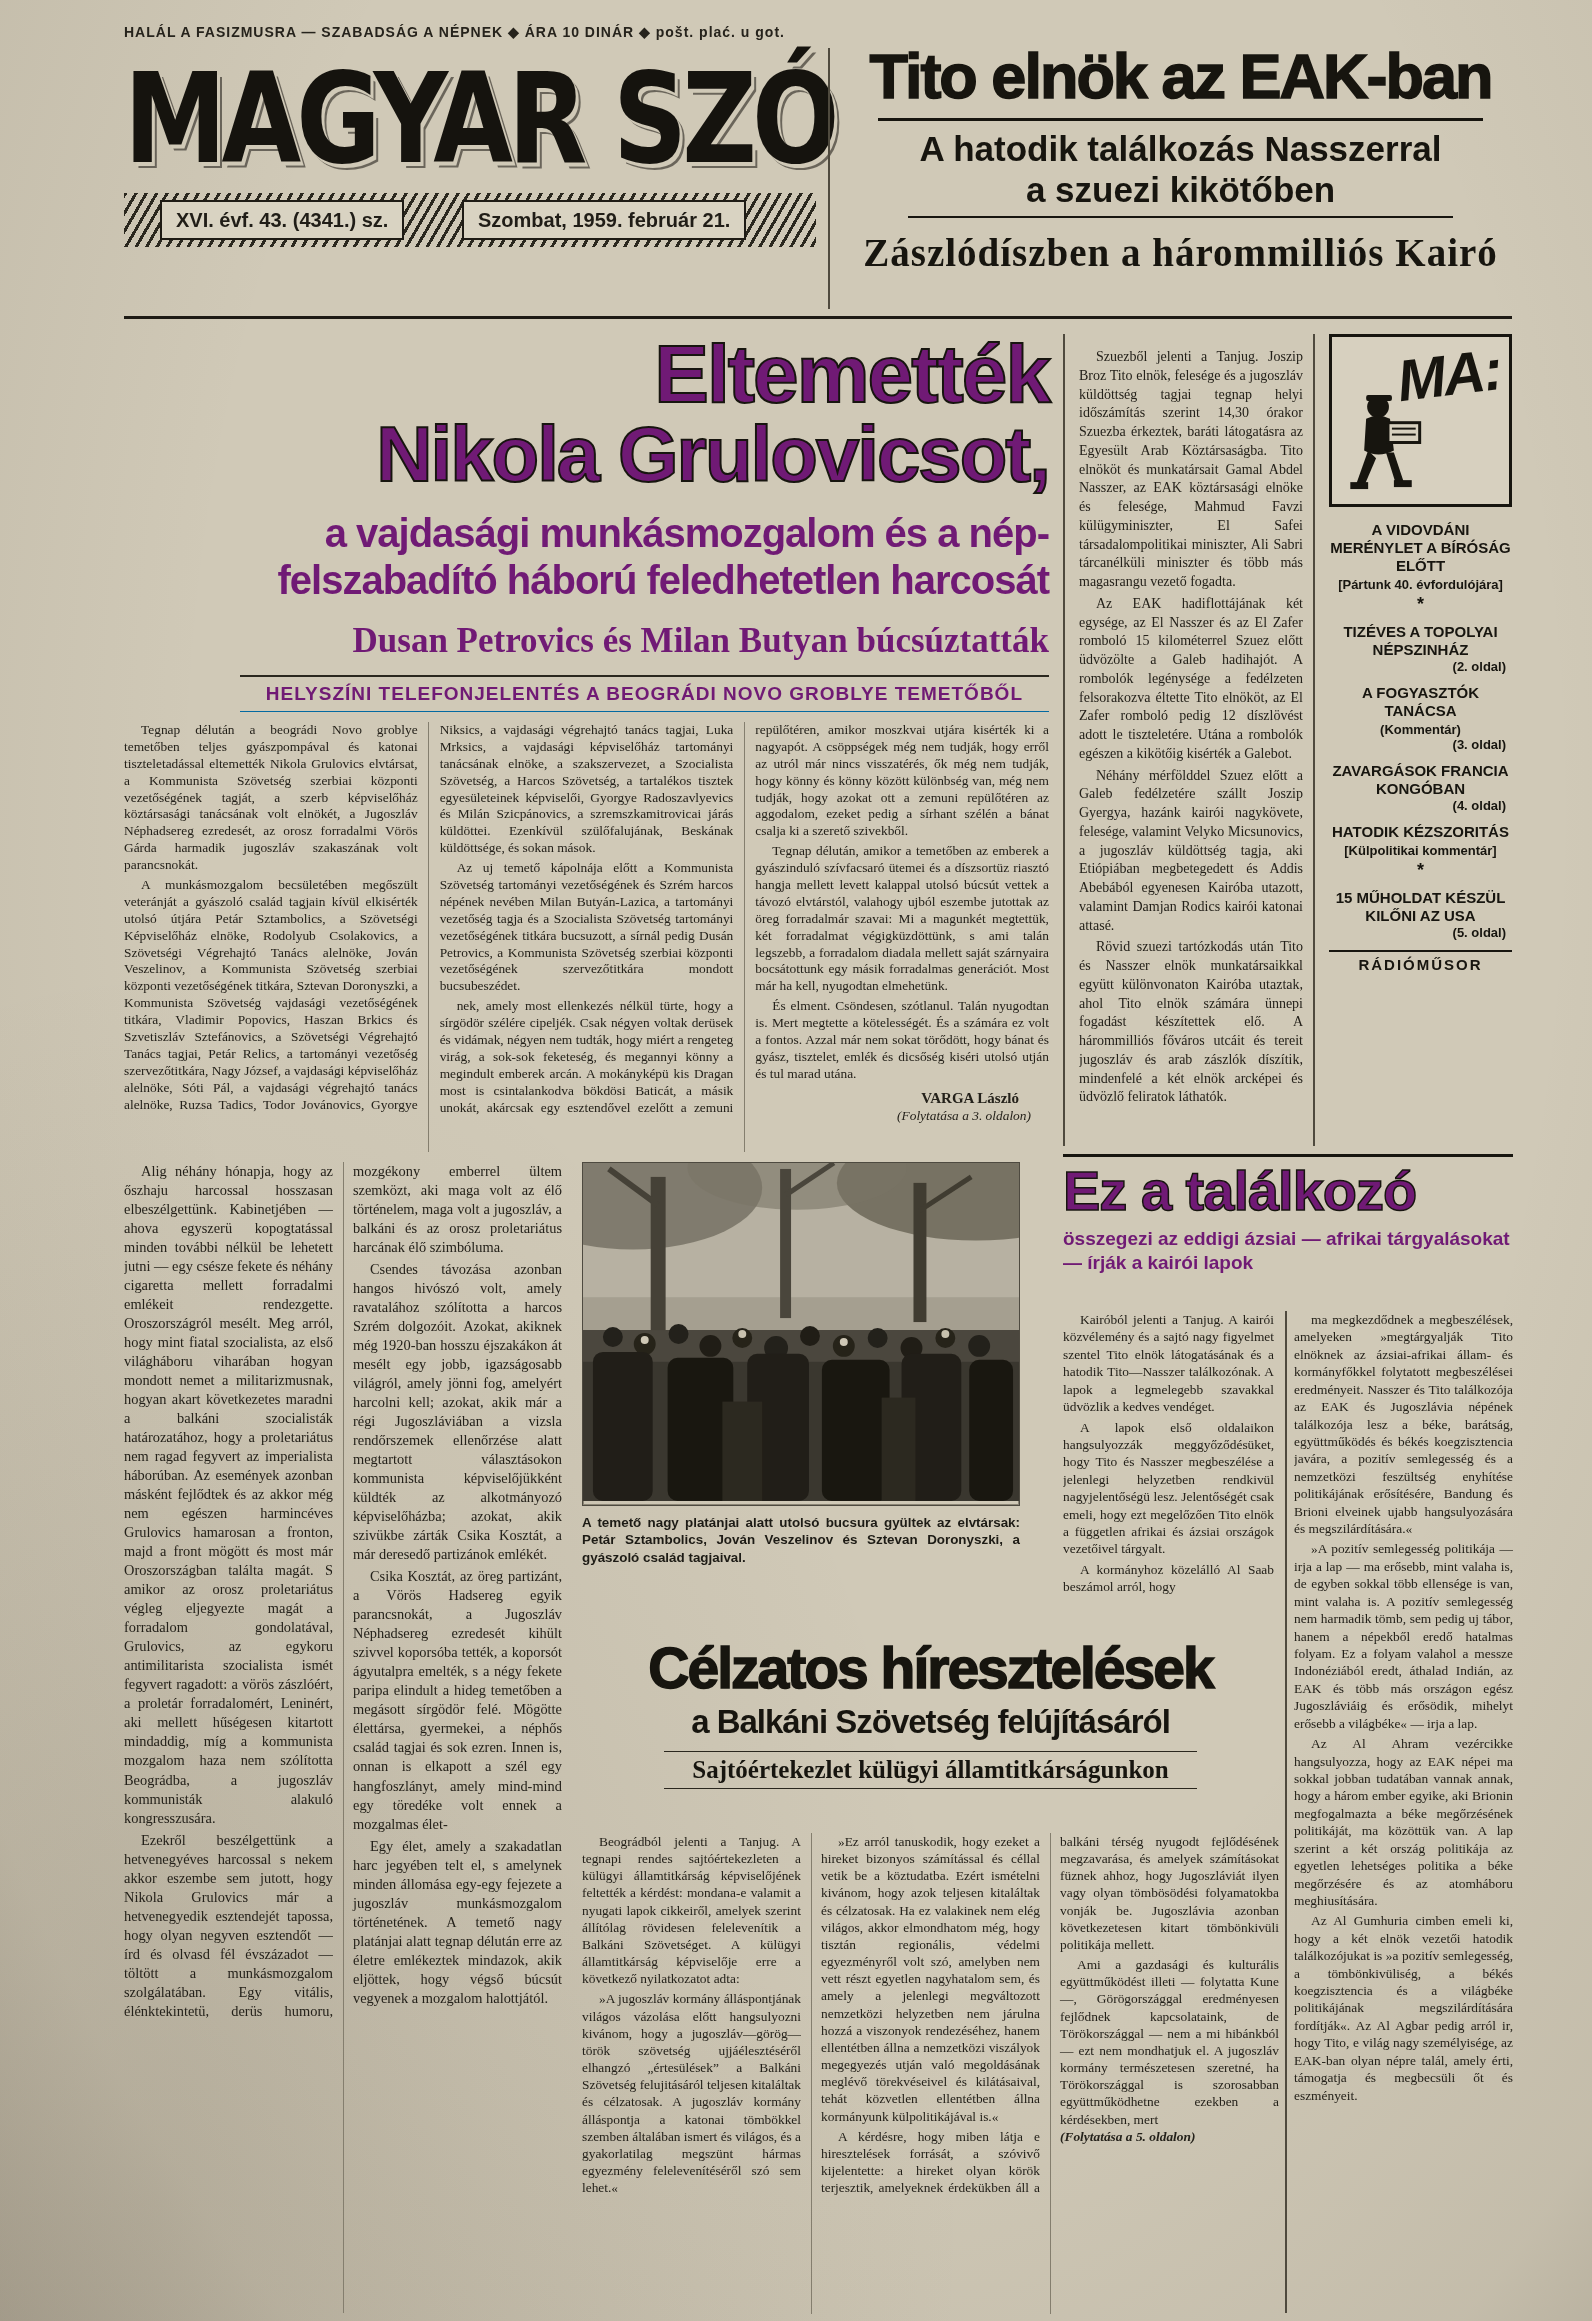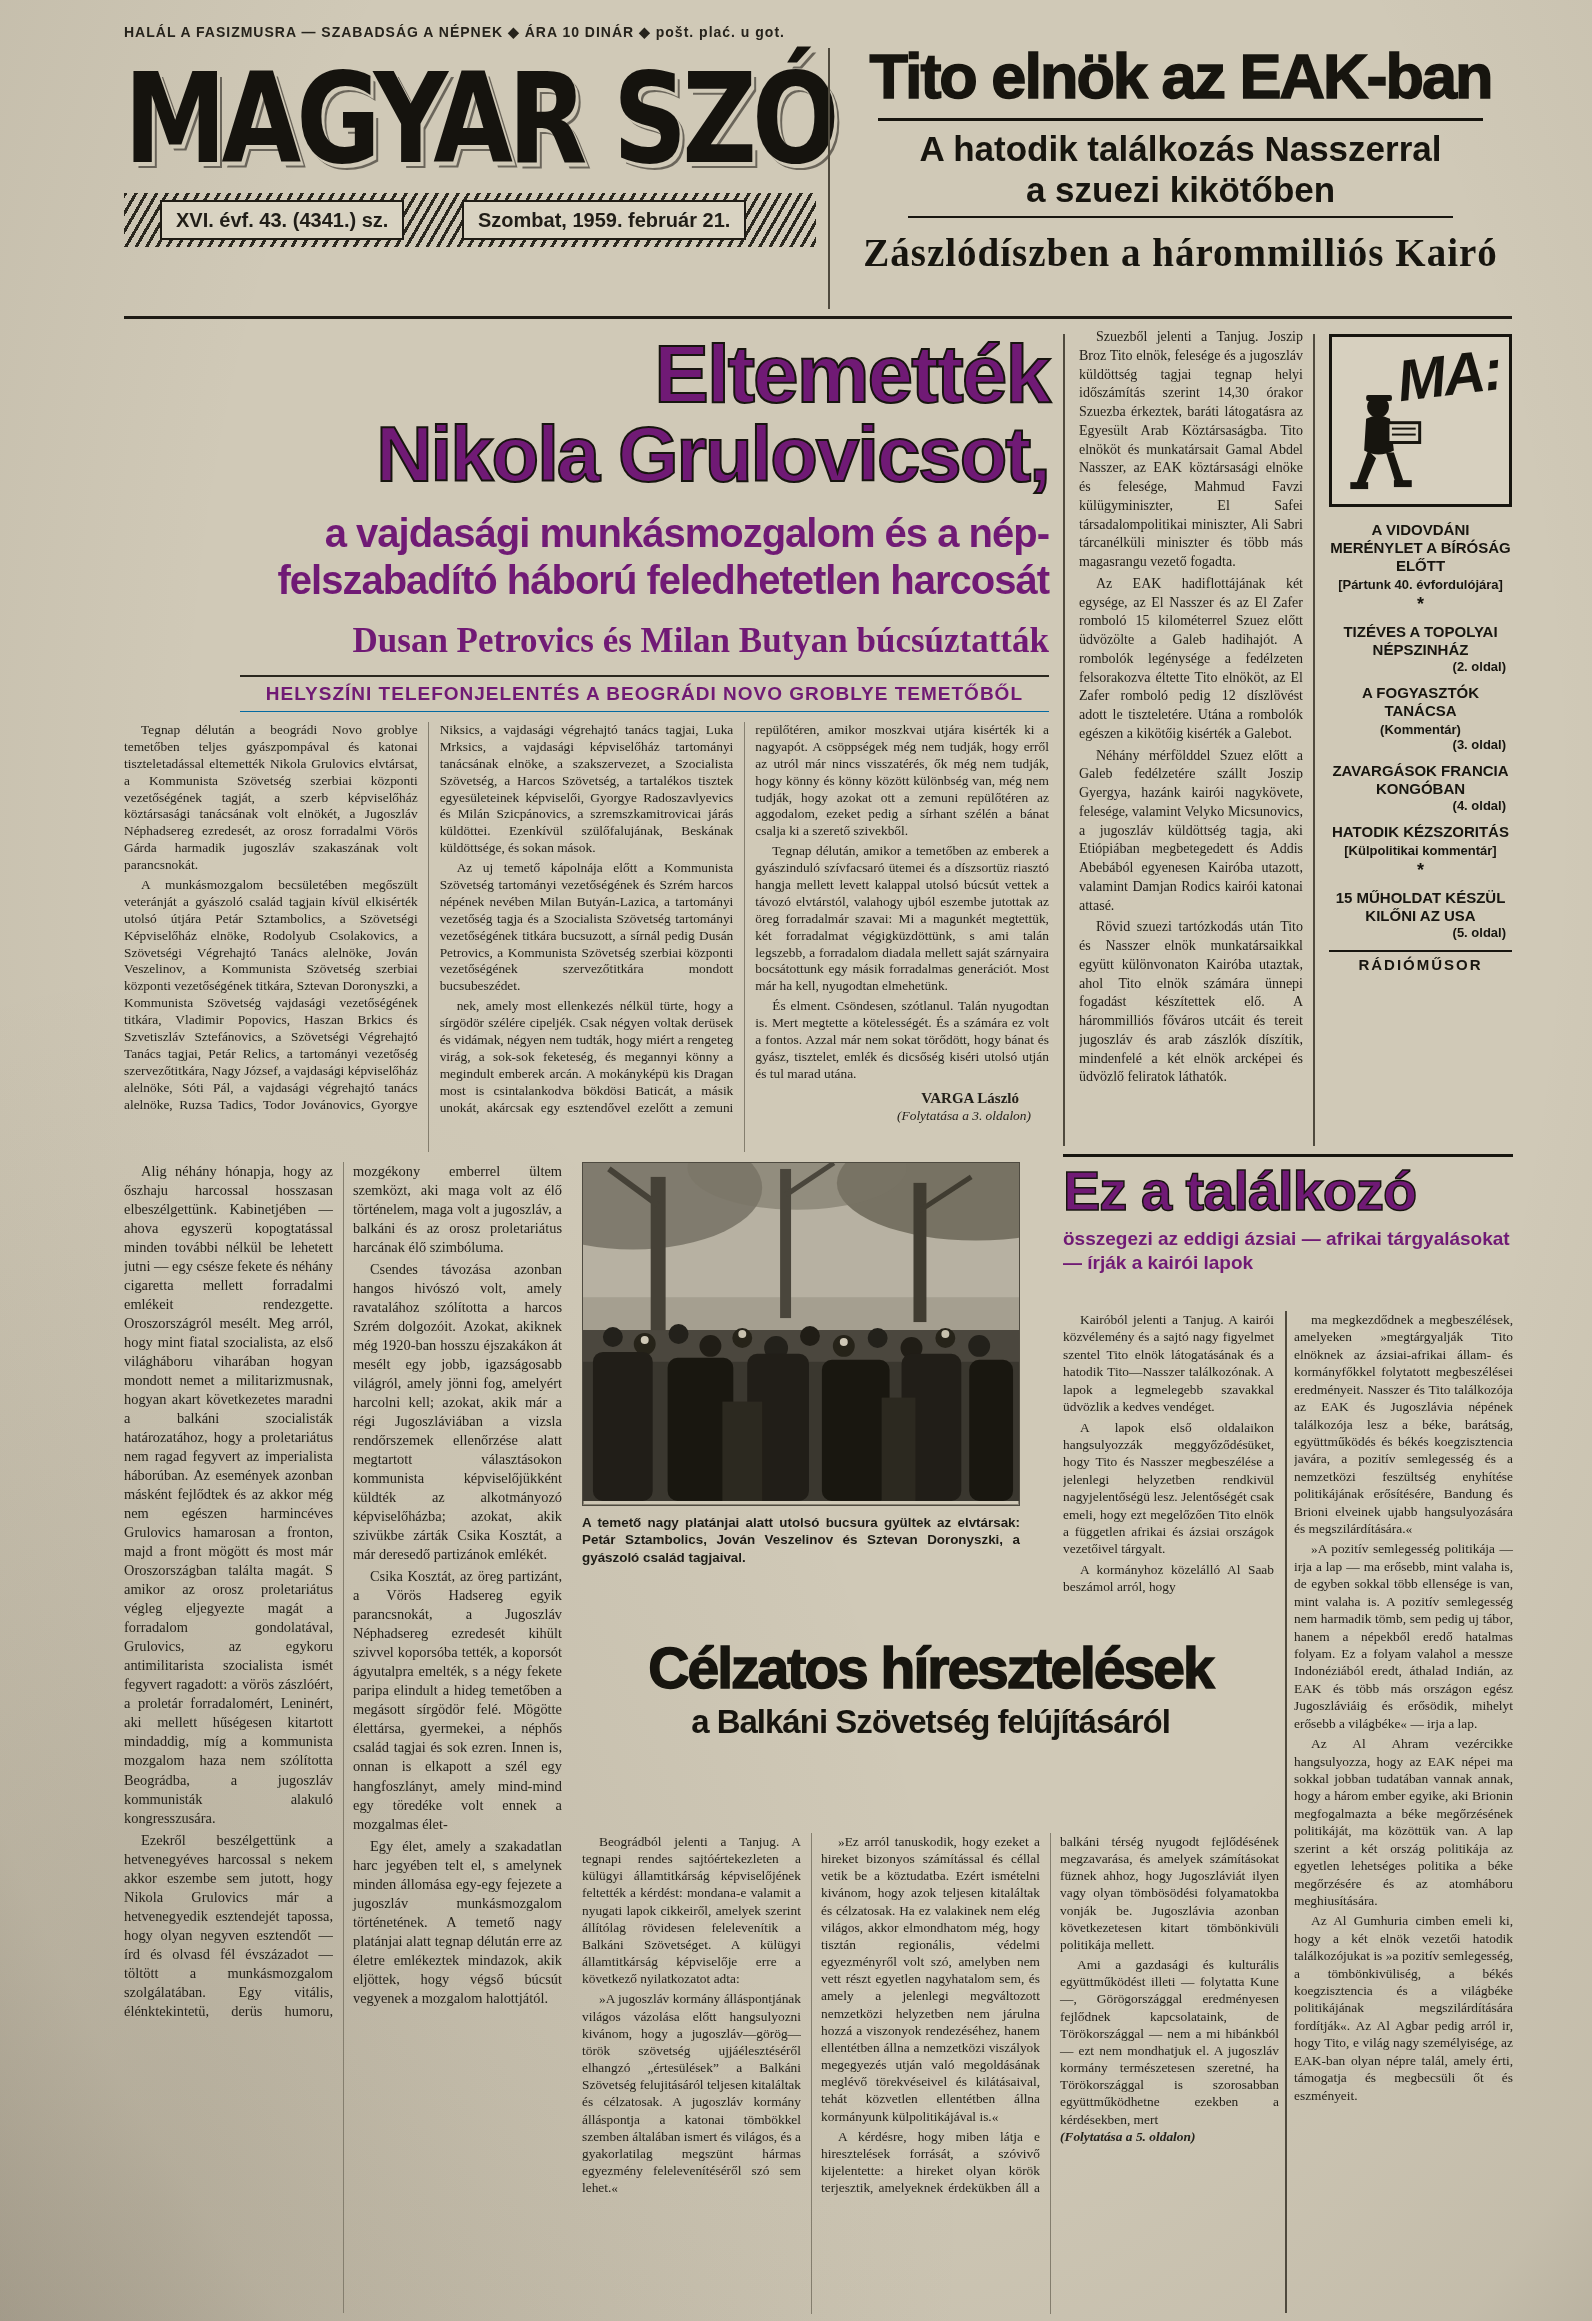--- a/index.html
+++ b/index.html
@@ -66,21 +66,21 @@
   .bodyA{left:124px;top:722px;width:925px;height:430px;
     column-count:3;column-gap:22px;column-rule:1px solid #847e6e;
     font-size:13.4px;line-height:1.26;overflow:hidden;}
   .signature{font-weight:bold;text-align:right;font-size:15px;margin-top:6px;padding-right:30px;}
   .contnote{text-align:right;font-style:italic;font-size:13.4px;padding-right:18px;}
   .regionB{left:124px;top:1162px;width:438px;height:1151px;
     column-count:2;column-gap:20px;column-rule:1px solid #847e6e;
     font-size:14.4px;line-height:1.32;overflow:hidden;}
 
   
-  .tanjug{left:1079px;top:328px;width:224px;height:812px;font-size:14px;line-height:1.34;overflow:hidden;}
+  .tanjug{left:1079px;top:348px;width:224px;height:812px;font-size:14px;line-height:1.34;overflow:hidden;}
   .sidebar{left:1329px;top:334px;width:183px;height:812px;font-family:"Liberation Sans",sans-serif;
     text-align:center;color:#17150f;}
   .ma-box{position:relative;border:3px solid #17150f;height:167px;background:#d7d0bf;margin-bottom:14px;}
   .ma-label{position:absolute;right:8px;top:4px;font-weight:bold;font-style:italic;
     font-size:58px;transform:rotate(-7deg);letter-spacing:-2px;}
   .ma-cartoon{position:absolute;left:6px;bottom:4px;}
   .sb-item{margin-bottom:10px;}
   .sb-title{font-weight:bold;font-size:15px;line-height:1.2;margin-top:6px;}
   .sb-note{font-weight:bold;font-size:13px;line-height:1.2;margin-top:2px;}
   .sb-page{font-size:13px;font-weight:bold;text-align:right;padding-right:6px;}
@@ -316,20 +316,21 @@
       <p>ma megkezdődnek a megbeszélések, amelyeken »megtárgyalják Tito elnöknek az ázsiai-afrikai állam- és kormányfőkkel folytatott megbeszélései eredményeit. Nasszer és Tito találkozója az EAK és Jugoszlávia népének találkozója lesz a béke, barátság, együttműködés és békés koegzisztencia javára, a pozitív semlegesség és a nemzetközi feszültség enyhítése politikájának erősítésére, Bandung és Brioni elveinek ujabb hangsulyozására és megszilárdítására.«</p>
       <p>»A pozitív semlegesség politikája — irja a lap — ma erősebb, mint valaha is, de egyben sokkal több ellensége is van, mint valaha is. A pozitív semlegesség nem harmadik tömb, sem pedig uj tábor, hanem a népekből eredő hatalmas folyam. Ez a folyam valahol a messze Indonéziából eredt, áthalad Indián, az EAK és több más országon egész Jugoszláviáig és erősödik, mihelyt erősebb a világbéke« — irja a lap.</p>
       <p>Az Al Ahram vezércikke hangsulyozza, hogy az EAK népei ma sokkal jobban tudatában vannak annak, hogy a három ember egyike, aki Brionin megfogalmazta a béke megőrzésének politikáját, ma közöttük van. A lap szerint a két ország politikája az egyetlen lehetséges politika a béke megőrzésére és az atomháboru meghiusítására.</p>
       <p>Az Al Gumhuria cimben emeli ki, hogy a két elnök vezetői hatodik találkozójukat is »a pozitív semlegesség, a tömbönkivüliség, a békés koegzisztencia és a világbéke politikájának megszilárdítására fordítják«. Az Al Agbar pedig arról ir, hogy Tito, e világ nagy személyisége, az EAK-ban olyan népre talál, amely érti, támogatja és megbecsüli őt és eszményeit.</p>
     </div>
 </div>
 
 <div class="abs celz-head">
   <div class="celz-h1">Célzatos híresztelések</div>
   <div class="celz-sub">a Balkáni Szövetség felújításáról</div>
+  <div><span class="celz-deck">Sajtóértekezlet külügyi államtitkárságunkon</span></div>
 </div>
 <div class="abs bodytext celz-body">
   <div>
       <p>Beográdból jelenti a Tanjug. A tegnapi rendes sajtóértekezleten a külügyi államtitkárság képviselőjének feltették a kérdést: mondana-e valamit a nyugati lapok cikkeiről, amelyek szerint állítólag rövidesen felelevenítik a Balkáni Szövetséget. A külügyi államtitkárság képviselője erre a következő nyilatkozatot adta:</p>
       <p>»A jugoszláv kormány álláspontjának világos vázolása előtt hangsulyozni kivánom, hogy a jugoszláv—görög—török szövetség ujjáélesztéséről elhangzó „értesülések” a Balkáni Szövetség felujitásáról teljesen kitaláltak és célzatosak. A jugoszláv kormány álláspontja a katonai tömbökkel szemben általában ismert és világos, és a gyakorlatilag megszünt hármas egyezmény felelevenítéséről szó sem lehet.«</p>
       <p>»Ez arról tanuskodik, hogy ezeket a hireket bizonyos számítással és céllal vetik be a köztudatba. Ezért ismételni kivánom, hogy azok teljesen kitaláltak és célzatosak. Ha ez valakinek nem elég világos, akkor elmondhatom még, hogy tisztán regionális, védelmi egyezményről volt szó, amelyben nem vett részt egyetlen nagyhatalom sem, és amely a jelenlegi megváltozott nemzetközi helyzetben nem járulna hozzá a viszonyok rendezéséhez, hanem ellentétben állna a nemzetközi viszályok megegyezés utján való megoldásának meglévő törekvéseivel és kilátásaival, tehát közvetlen ellentétben állna kormányunk külpolitikájával is.«</p>
       <p>A kérdésre, hogy miben látja e hiresztelések forrását, a szóvivő kijelentette: a hireket olyan körök terjesztik, amelyeknek érdekükben áll a balkáni térség nyugodt fejlődésének megzavarása, és amelyek számításokat füznek ahhoz, hogy Jugoszláviát ilyen vagy olyan tömbösödési folyamatokba vonják be. Jugoszlávia azonban következetesen kitart tömbönkivüli politikája mellett.</p>
       <p>Ami a gazdasági és kulturális együttműködést illeti — folytatta Kune —, Görögországgal eredményesen fejlődnek kapcsolataink, de Törökországgal — nem a mi hibánkból — ezt nem mondhatjuk el. A jugoszláv kormány természetesen szeretné, ha Törökországgal is szorosabban együttműködhetne ezekben a kérdésekben, mert</p>
     </div>
   <p class="celz-cont">(Folytatása a 5. oldalon)</p>

